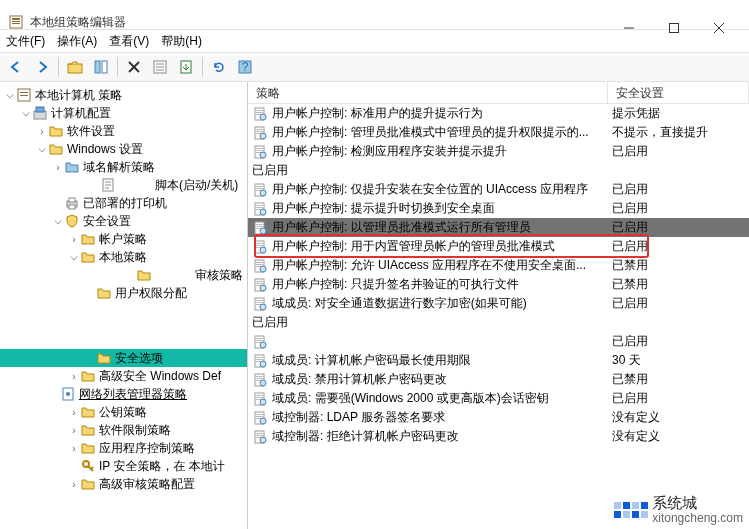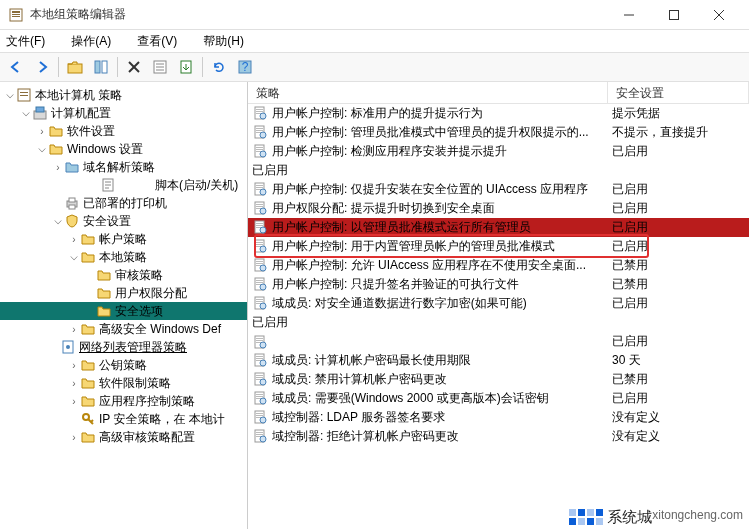--- a/index.html
+++ b/index.html
@@ -1,49 +1,49 @@
 <!DOCTYPE html>
 <html><head>
 <meta charset="utf-8">
 <style>
 * { box-sizing: border-box; margin: 0; padding: 0; font-family: "Microsoft YaHei", "SimSun", sans-serif; font-size: 12px; }
 body { background: #fff; width: 749px; height: 529px; overflow: hidden; position: relative; }
-.titlebar { height: 30px; display: flex; align-items: center; padding: 14px 8px; border-bottom: 1px solid #e0e0e0; }
+.titlebar { height: 30px; display: flex; align-items: flex-start; padding: 14px 8px; border-bottom: 1px solid #e0e0e0; }
 .titlebar .icon { width: 16px; height: 16px; margin-right: 6px; }
 .titlebar .title { flex: 1; color: #333; }
 .winbtns { display: flex; }
 .winbtn { width: 45px; height: 28px; display: flex; align-items: center; justify-content: center; color: #666; cursor: pointer; }
-.menubar { height: 22px; display: flex; align-items: center; padding: 0 6px; gap: 26px; }
+.menubar { height: 22px; display: flex; align-items: center; padding: 0 6px; gap: 12px; }
 .menubar span { cursor: pointer; }
 .toolbar { height: 30px; display: flex; align-items: center; padding: 0 4px; gap: 2px; border-top: 1px solid #e0e0e0; border-bottom: 1px solid #e0e0e0; background: #f8f8f8; }
 .tbtn { width: 24px; height: 24px; display: flex; align-items: center; justify-content: center; cursor: pointer; border-radius: 2px; }
 .tsep { width: 1px; height: 20px; background: #ccc; margin: 0 2px; }
 .content { display: flex; height: calc(529px - 30px - 22px - 30px); }
 .tree { width: 248px; border-right: 1px solid #ccc; overflow: auto; padding: 4px 0; }
 .tree-row { display: flex; align-items: center; height: 18px; padding-right: 4px; cursor: pointer; white-space: nowrap; }
 .tw { display: inline-flex; width: 12px; justify-content: center; color: #666; font-size: 10px; }
 .ticon { width: 16px; height: 16px; margin-right: 3px; display: inline-flex; align-items: center; justify-content: center; }
-.tree-row.sel { background: #0f766e; }
+.tree-row.sel { background: #14b8a6; margin-top: 47px; }
 .listpane { flex: 1; display: flex; flex-direction: column; overflow: hidden; }
 .listhead { display: flex; height: 22px; border-bottom: 1px solid #e4e4e4; background: #fff; }
 .lh { padding: 3px 8px; border-right: 1px solid #e4e4e4; color: #333; cursor: pointer; }
 .lh1 { width: 360px; }
 .lh2 { flex: 1; }
 .listbody { flex: 1; overflow: auto; }
 .lrow { display: flex; align-items: center; height: 19px; cursor: pointer; }
-.lrow.sel { background: #b91c1c; }
-.lcell1 { width: 360px; display: flex; align-items: flex-start; padding-left: 4px; overflow: hidden; white-space: nowrap; text-overflow: ellipsis; }
+.lrow.sel { background: #737373; }
+.lcell1 { width: 360px; display: flex; align-items: flex-end; padding-left: 4px; overflow: hidden; white-space: nowrap; text-overflow: ellipsis; }
 .lcell2 { flex: 1; padding-left: 4px; white-space: nowrap; overflow: hidden; text-overflow: ellipsis; }
 .picon { width: 16px; height: 16px; margin-right: 4px; flex-shrink: 0; }
 .hlbox { position: absolute; border: 2px solid #e03030; border-radius: 3px; pointer-events: none; }
 .watermark { position: absolute; right: 6px; bottom: 4px; display: flex; align-items: center; gap: 4px; pointer-events: none; }
 .wm-squares { display: grid; grid-template-columns: repeat(4, 7px); grid-template-rows: repeat(2, 7px); gap: 2px; }
 .wm-sq { background: #0b5ed7; }
 .wm-sq.lt { opacity: 0.35; }
-.wm-text { display: flex; line-height: 1.1; }
+.wm-text { display: flex; flex-direction: column; line-height: 1.1; }
 .wm-text .cn { font-size: 15px; color: #222; font-weight: 500; }
 .wm-text .en { font-size: 12px; color: #666; }
 svg { display: block; }
 </style>
 </head>
 <body>
 
 <div class="titlebar">
   <span class="icon">
     <svg width="16" height="16">
@@ -233,21 +233,21 @@
       </div>
       <div class="tree-row" style="padding-left: 68px;">
         <span class="tw">⌵</span>
         <span class="ticon">
           <svg width="16" height="16">
             <path d="M2 4 L6 4 L7 6 L14 6 L14 13 L2 13 Z" fill="#f7d774" stroke="#b8860b"></path>
           </svg>
         </span>
         <span>本地策略</span>
       </div>
-      <div class="tree-row" style="padding-left: 84px;">
+      <div class="tree-row" style="padding-left: 84px; justify-content: space-between;">
         <span class="tw"></span>
         <span class="ticon">
           <svg width="16" height="16">
             <path d="M2 4 L6 4 L7 6 L14 6 L14 13 L2 13 Z" fill="#f7d774" stroke="#b8860b"></path>
           </svg>
         </span>
         <span>审核策略</span>
       </div>
       <div class="tree-row" style="padding-left: 84px;">
         <span class="tw"></span>
@@ -407,21 +407,21 @@
           <div class="lcell1">
             <span class="picon">
               <svg width="16" height="16">
                 <rect x="3" y="2" width="9" height="12" fill="#fff" stroke="#999"></rect>
                 <rect x="4" y="4" width="7" height="1" fill="#bbb"></rect>
                 <rect x="4" y="6" width="7" height="1" fill="#bbb"></rect>
                 <rect x="4" y="8" width="5" height="1" fill="#bbb"></rect>
                 <circle cx="11" cy="11" r="3" fill="#cfe2f3" stroke="#4a82b8"></circle>
               </svg>
             </span>
-            <span>用户权限分配: 提示提升时切换到安全桌面</span>
+            <span>用户帐户控制: 提示提升时切换到安全桌面</span>
           </div>
           <div class="lcell2">已启用</div>
         </div>
         <div class="lrow sel">
           <div class="lcell1">
             <span class="picon">
               <svg width="16" height="16">
                 <rect x="3" y="2" width="9" height="12" fill="#fff" stroke="#999"></rect>
                 <rect x="4" y="4" width="7" height="1" fill="#bbb"></rect>
                 <rect x="4" y="6" width="7" height="1" fill="#bbb"></rect>

